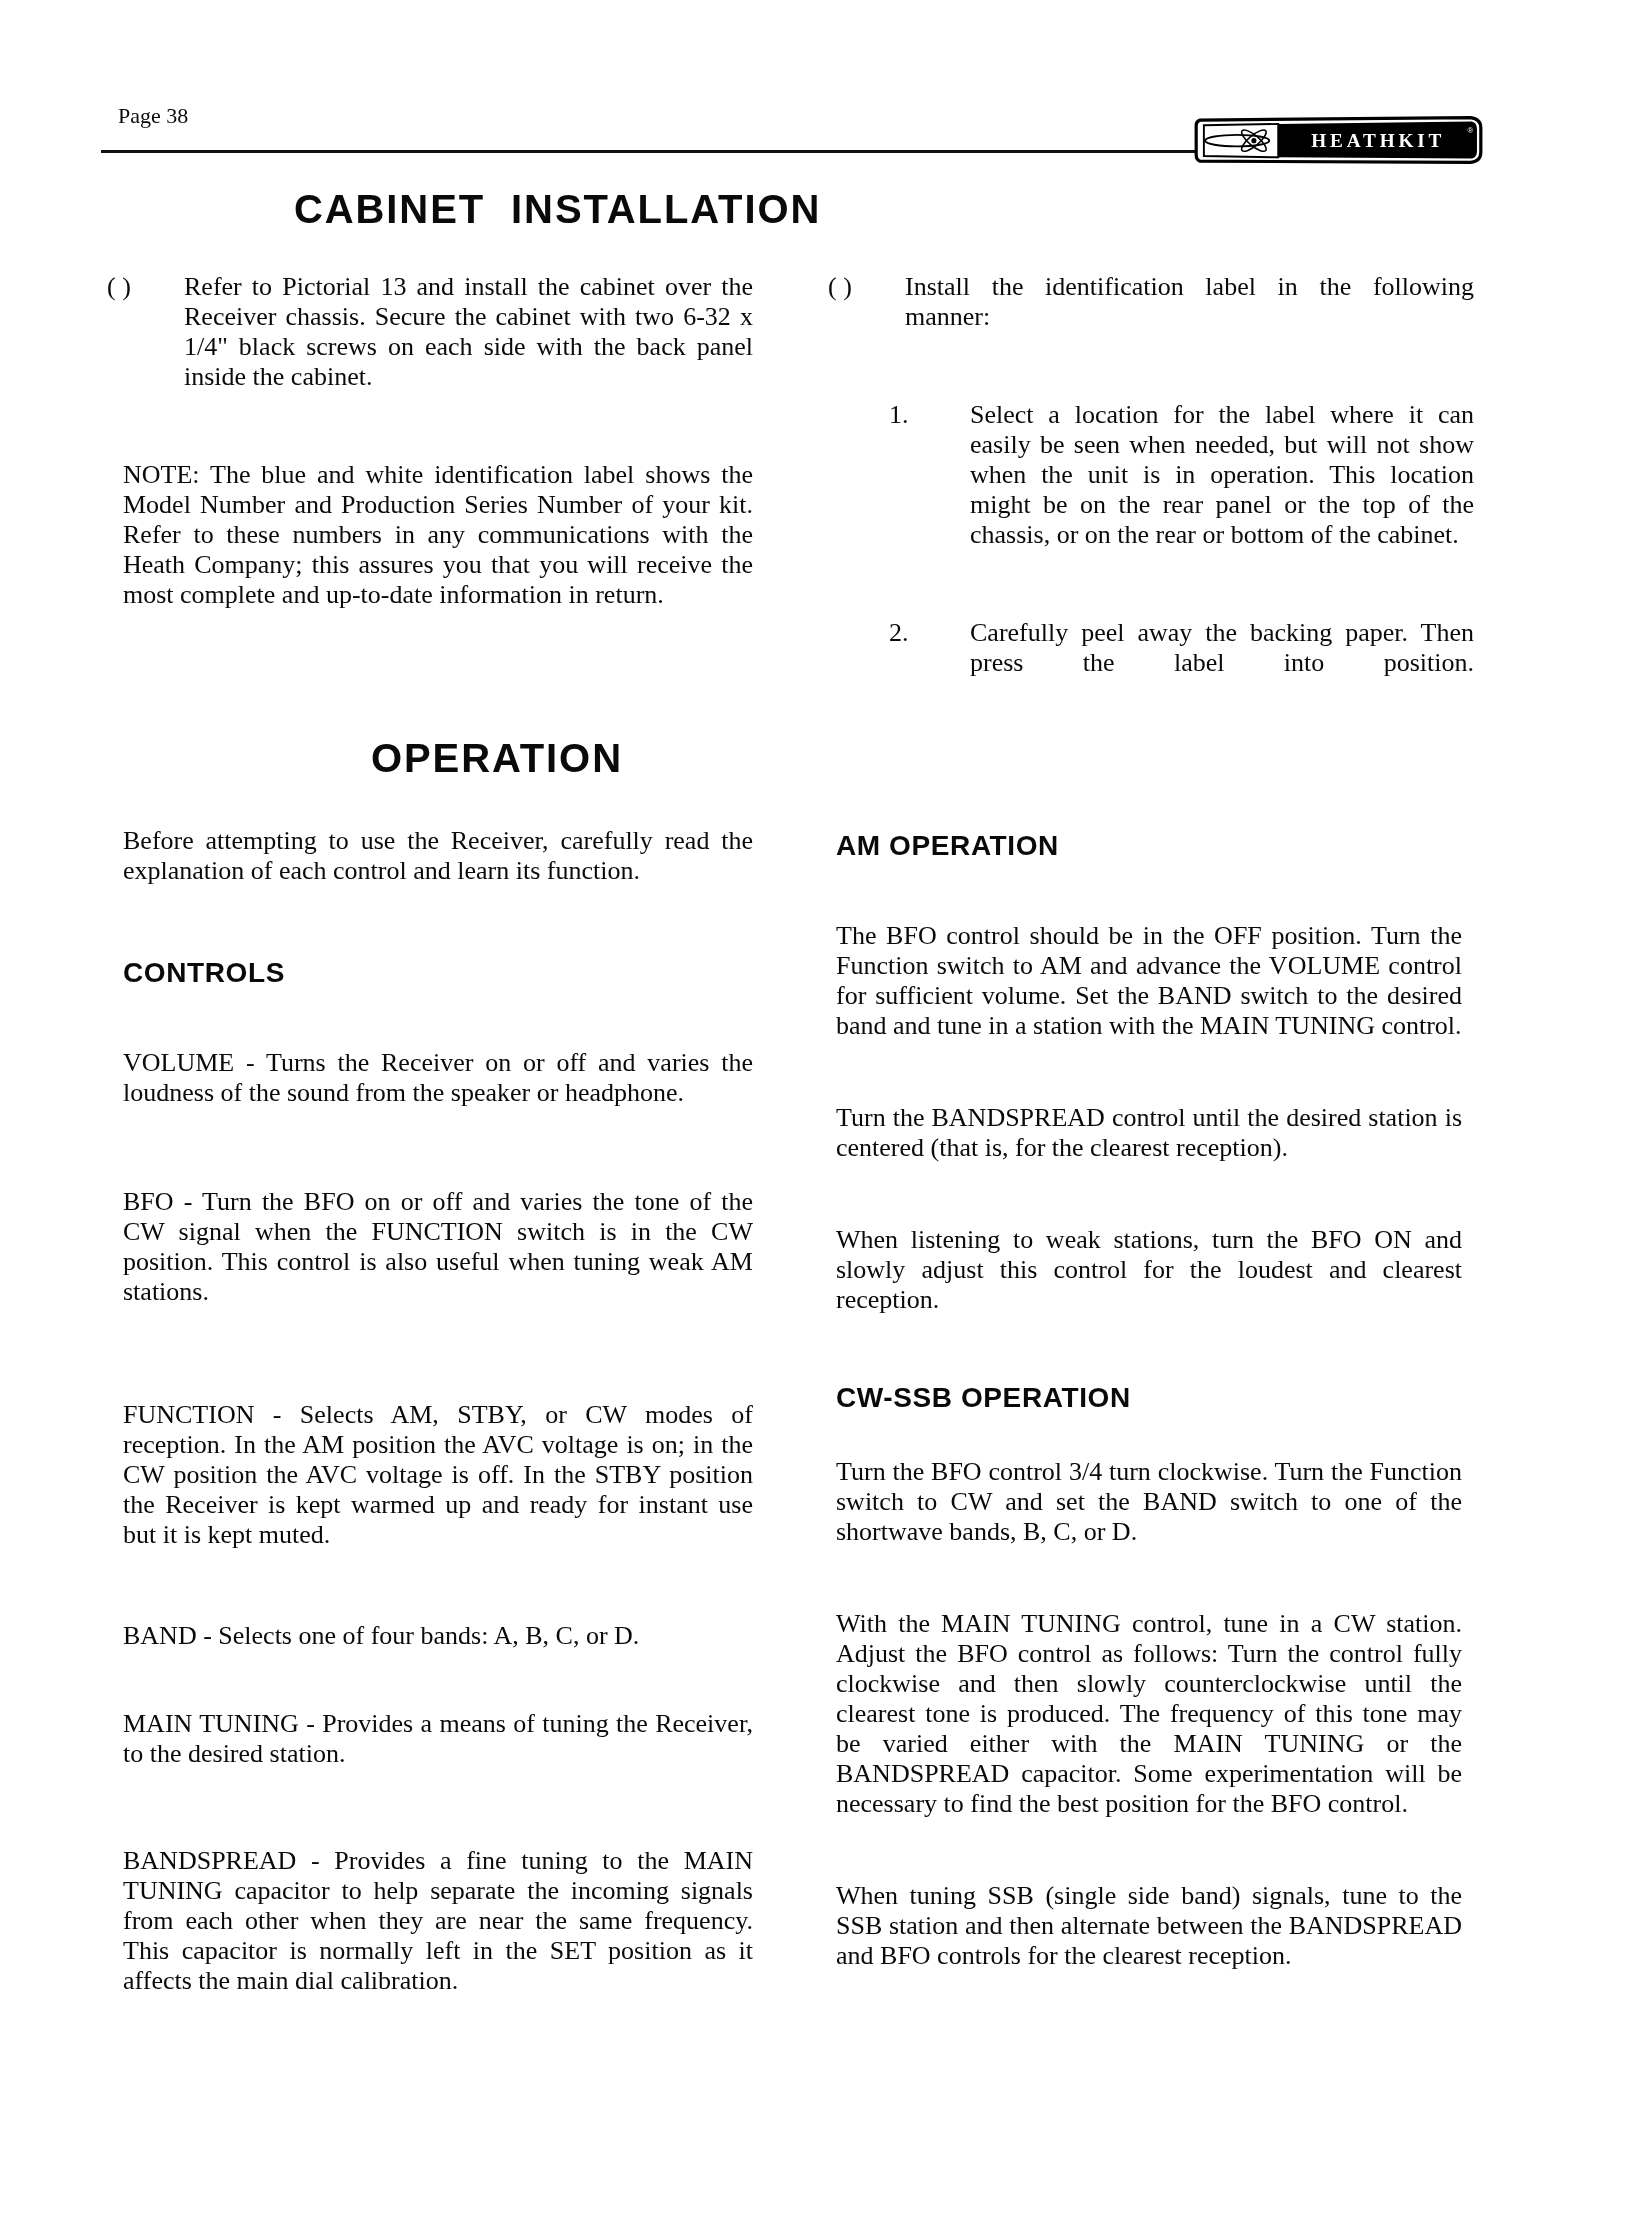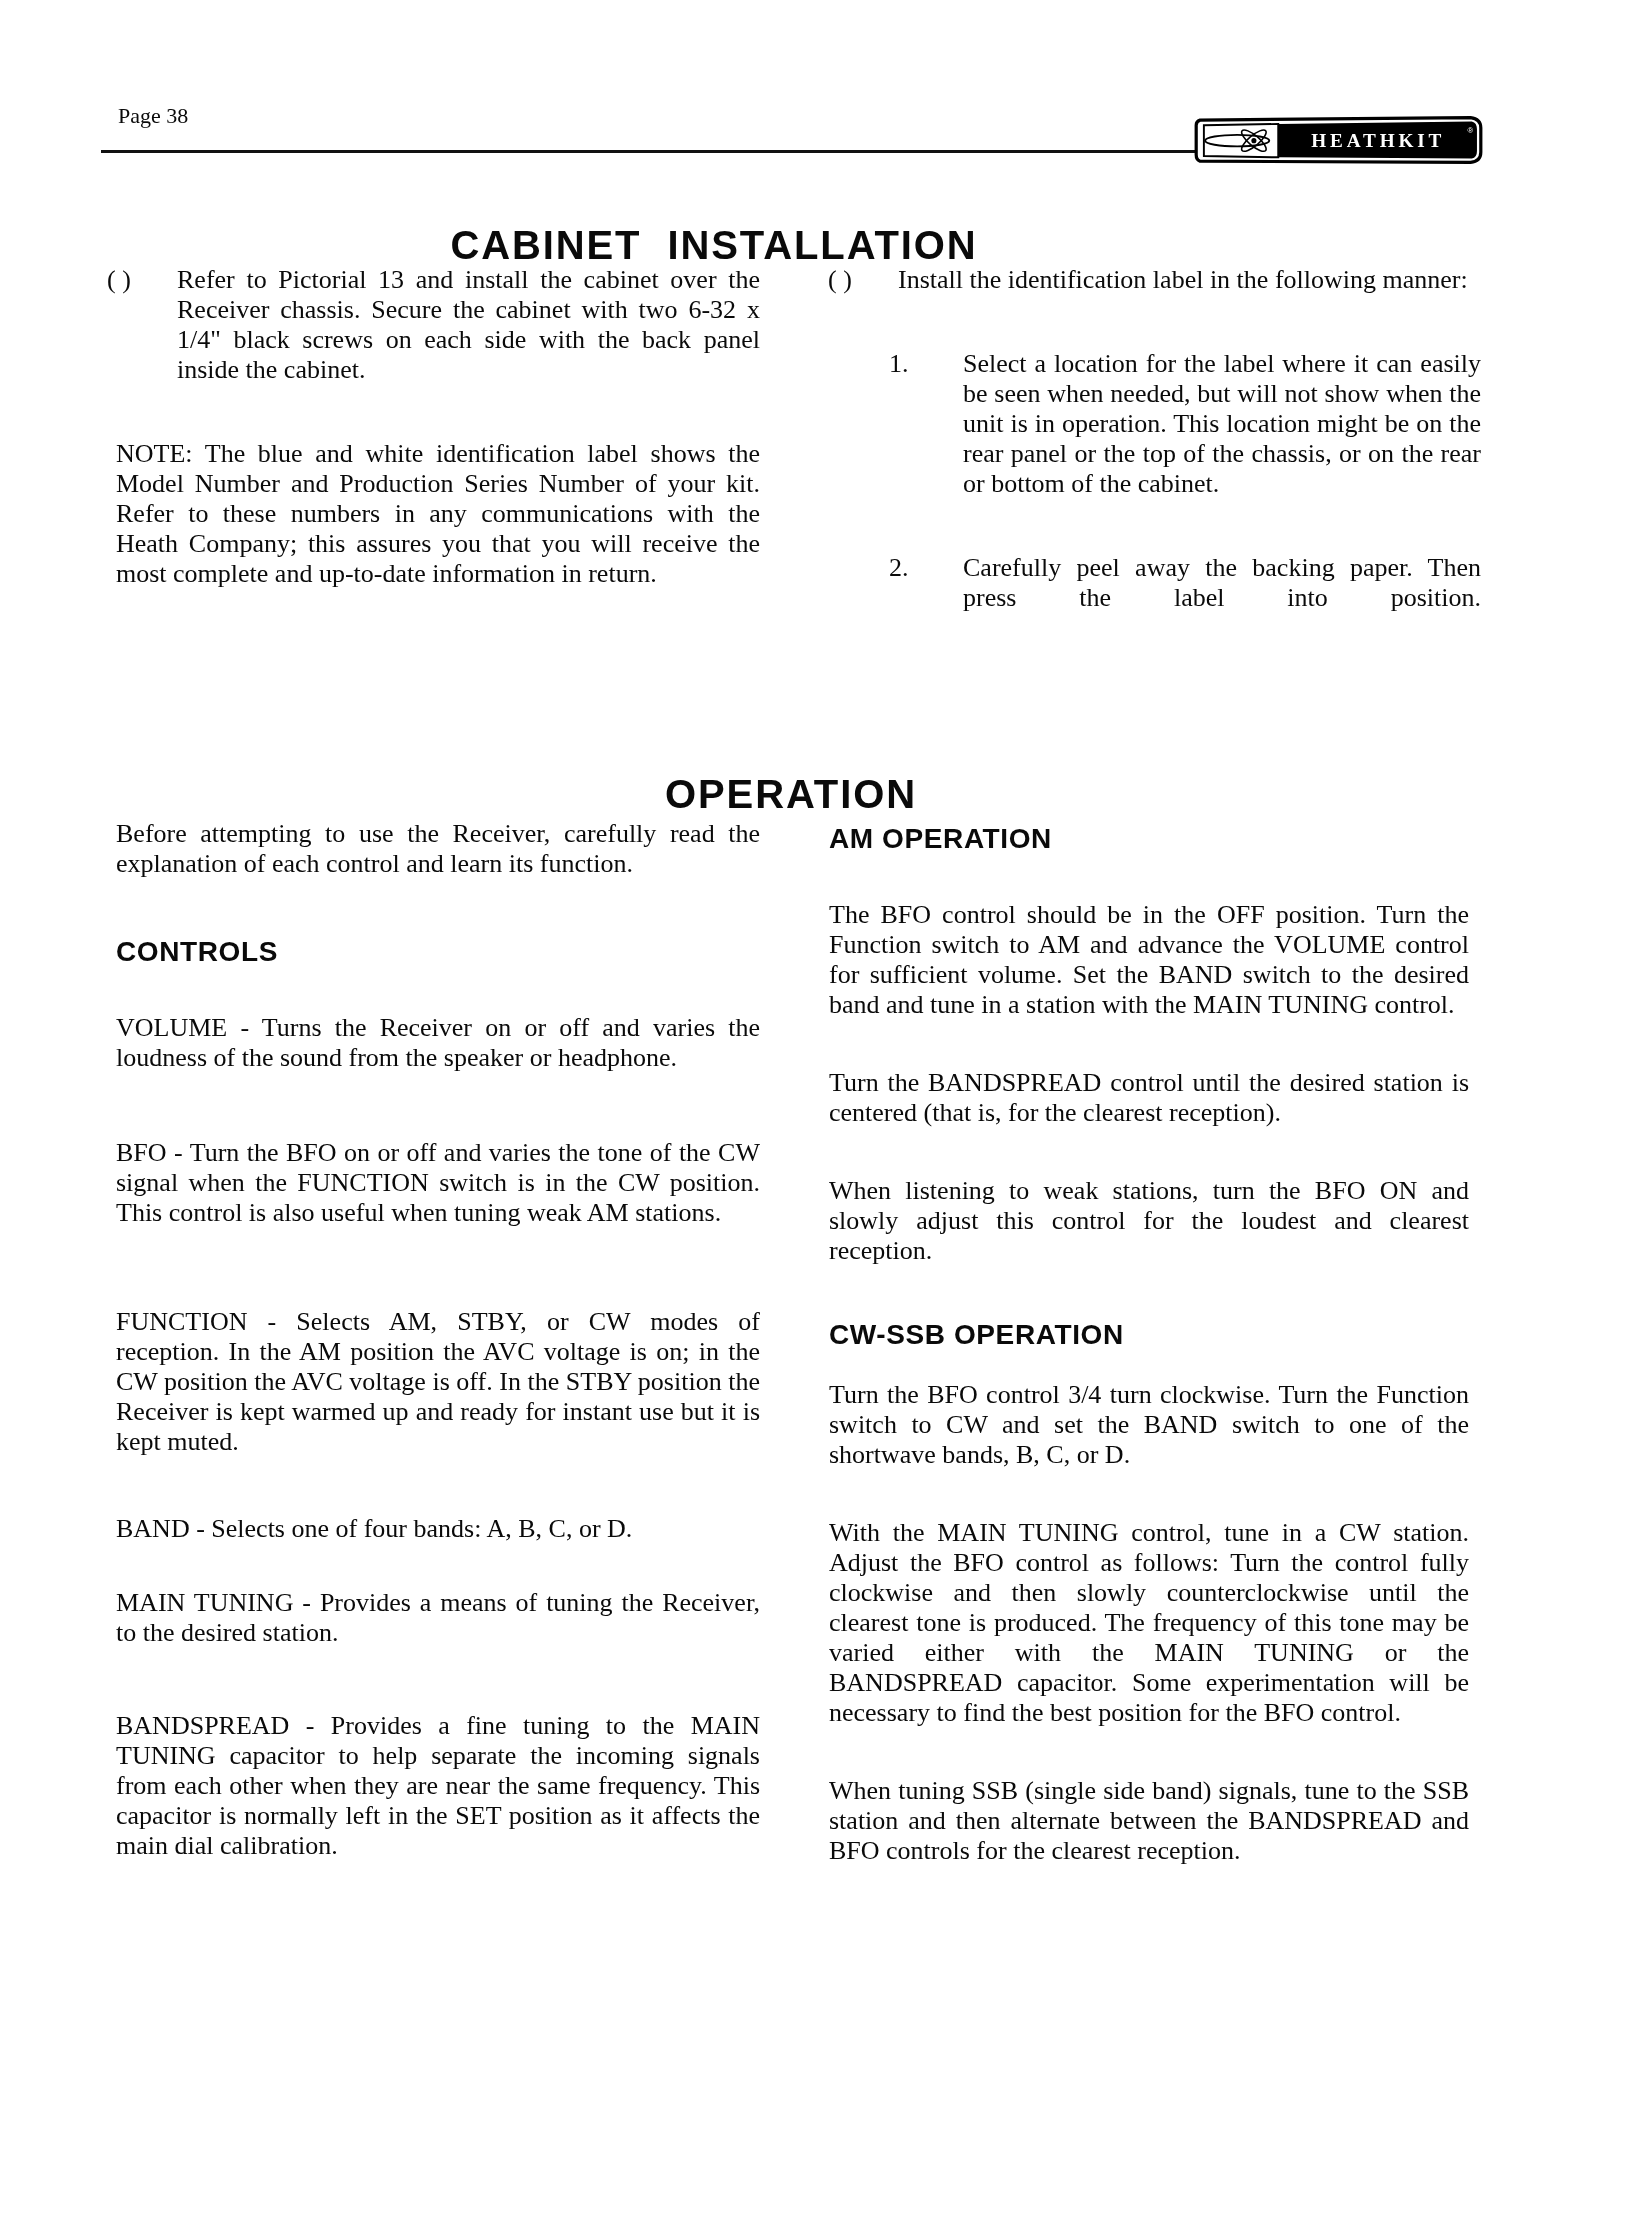--- a/index.html
+++ b/index.html
@@ -2,23 +2,23 @@
 <html style="font-size:10.3px"><head>
 <meta charset="utf-8">
 <style>
   html, body { margin: 0; padding: 0; background: #ffffff; }
   body { width: 1649px; height: 2227px; position: relative; overflow: hidden; color: #0a0a0a; }
   .serif { font-family: "Liberation Serif", "DejaVu Serif", serif; }
   .sans { font-family: "Liberation Sans", "DejaVu Sans", sans-serif; }
   .page-num { position: absolute; left: 118px; top: 103px; font-size: 22px; }
   .rule { position: absolute; left: 101px; top: 150px; width: 1111px; height: 3.2px; background: #111; }
   .logo { position: absolute; left: 1194px; top: 115px; width: 289px; height: 50px; }
-  .h1 { position: absolute; font-weight: bold; font-size: 40px; letter-spacing: 1.9px; text-align: center; width: 840px; margin-top: 36px; }
+  .h1 { position: absolute; font-weight: bold; font-size: 40px; letter-spacing: 1.9px; width: 840px; }
   .col { position: absolute; font-size: 26px; line-height: 30px; text-align: justify; }
-  .col p { margin: 9px; }
+  .col p { margin: 16px; }
   .chk { position: absolute; left: 0; top: 0; }
   .indent { padding-left: 61px; }
   .num-item { position: relative; padding-left: 65px; }
   .num-item .n { position: absolute; left: 0; top: 0; }
   .h2 { font-weight: bold; font-size: 28px; letter-spacing: 0.6px; margin: 0; }
   .gap-m { height: 36px; }
   .last-just { text-align-last: justify; }
 </style>
 </head>
 <body>

